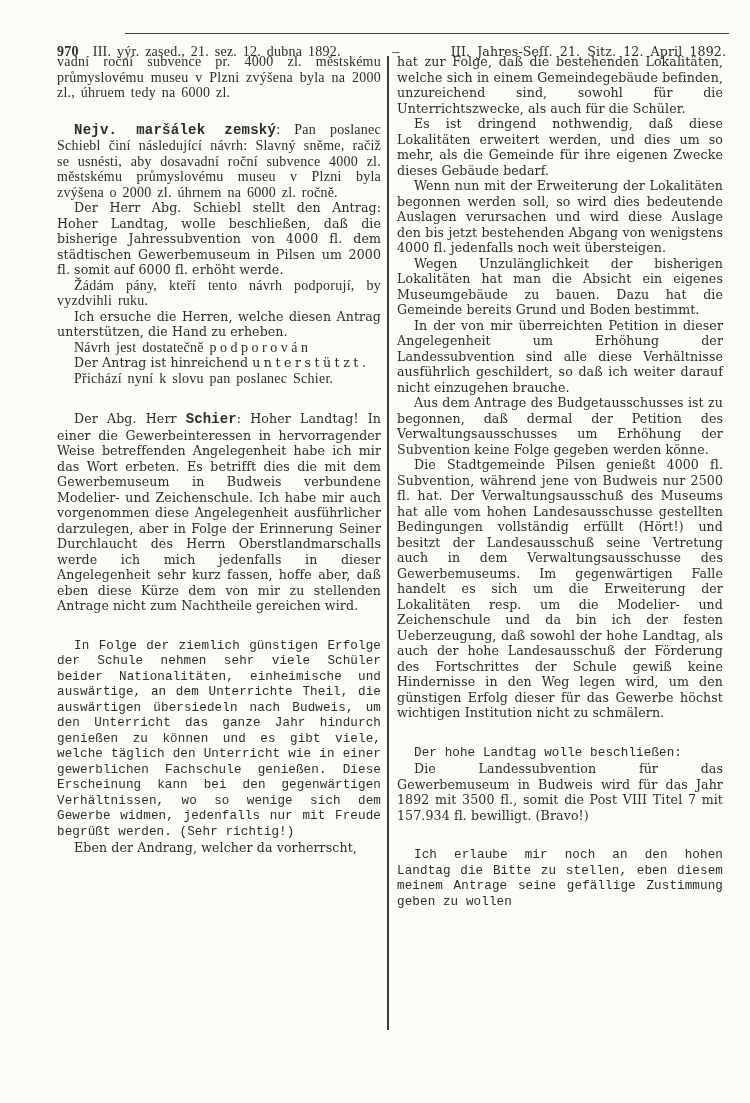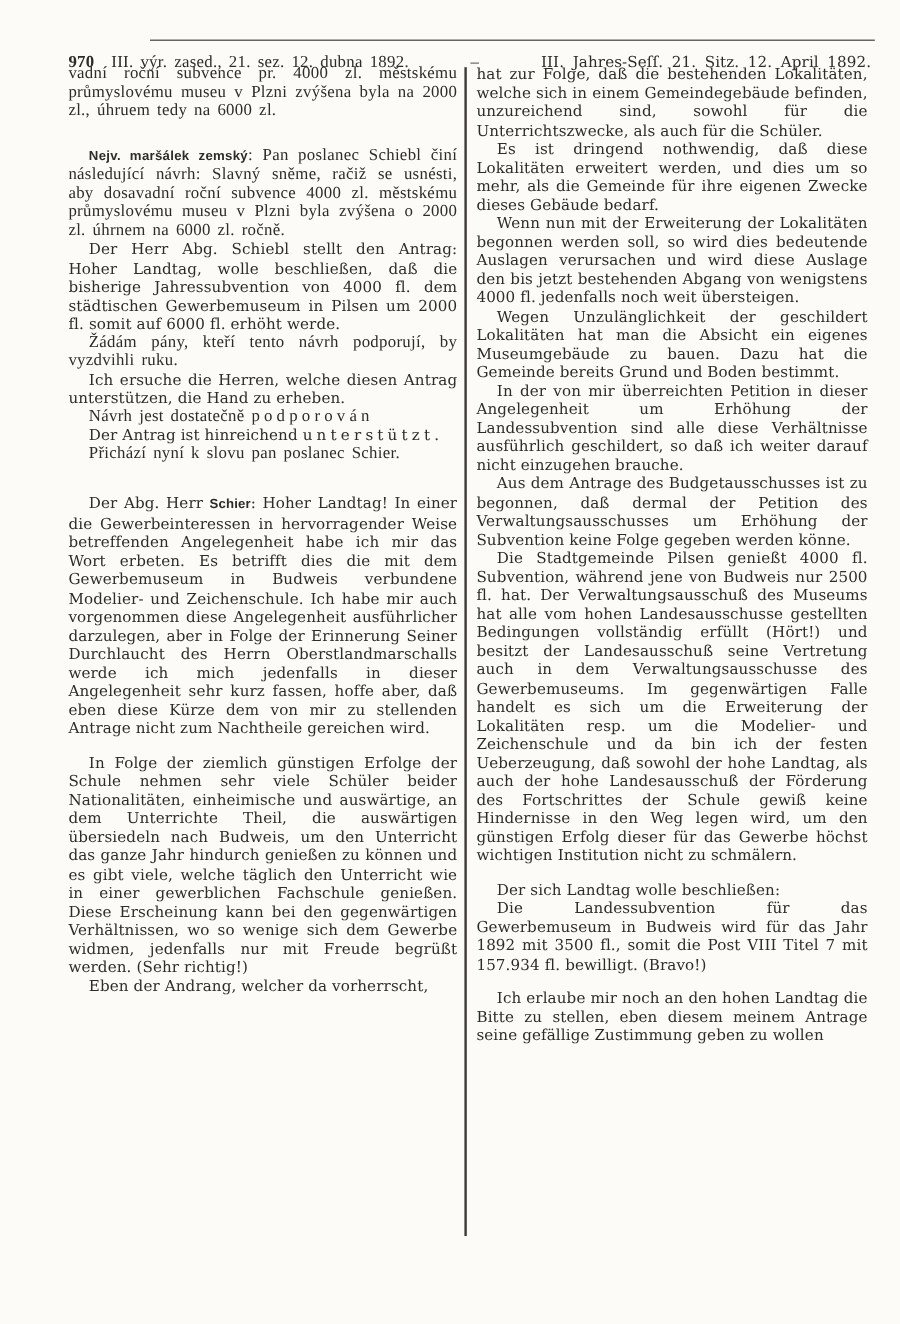--- a/index.html
+++ b/index.html
@@ -52,26 +52,26 @@
     font-size: 14px; line-height: 15.5px;
     letter-spacing: 0.25px; word-spacing: 2px;
   }
   
   .fraktur {
     font-family: "DejaVu Serif", serif;
     font-size: 12.6px; line-height: 15.5px;
     letter-spacing: 0.1px;
   }
 
-  .lead { font-family: Liberation Sans, sans-serif; font-weight: bold; font-size: 11px; }
+  .lead { font-family: Liberation Mono, monospace; font-weight: bold; font-size: 14px; }
   .spaced { letter-spacing: 3.5px; }
 
   .gap-a { margin-top: 21px; }  
   .gap-b { margin-top: 25px; }  
-  .gap-c { margin-top: 13px; }  
+  .gap-c { margin-top: 25px; font-family: Liberation Mono, monospace; }  
 </style>
 </head>
 <body>
 
 <div class="page">
 
   <div class="header">
     <span class="pagenum antiqua">970</span>
     <span class="h-left antiqua">III. výr. zased., 21. sez. 12. dubna 1892.</span>
     <span class="h-sep antiqua">–</span>
@@ -92,22 +92,22 @@
     <p class="antiqua">Přichází nyní k slovu pan poslanec Schier.</p>
     <p class="fraktur gap-b"><span>Der Abg. Herr </span><b class="lead">Schier</b><span>: Hoher Landtag! In einer die Gewerbeinteressen in hervorragender Weise betreffenden Angelegenheit habe ich mir das Wort erbeten. Es betrifft dies die mit dem Gewerbemuseum in Budweis verbundene Modelier- und Zeichenschule. Ich habe mir auch vorgenommen diese Angelegenheit ausführlicher darzulegen, aber in Folge der Erinnerung Seiner Durchlaucht des Herrn Oberstlandmarschalls werde ich mich jedenfalls in dieser Angelegenheit sehr kurz fassen, hoffe aber, daß eben diese Kürze dem von mir zu stellenden Antrage nicht zum Nachtheile gereichen wird.</span></p>
     <p class="fraktur gap-c">In Folge der ziemlich günstigen Erfolge der Schule nehmen sehr viele Schüler beider Nationalitäten, einheimische und auswärtige, an dem Unterrichte Theil, die auswärtigen übersiedeln nach Budweis, um den Unterricht das ganze Jahr hindurch genießen zu können und es gibt viele, welche täglich den Unterricht wie in einer gewerblichen Fachschule genießen. Diese Erscheinung kann bei den gegenwärtigen Verhältnissen, wo so wenige sich dem Gewerbe widmen, jedenfalls nur mit Freude begrüßt werden. (Sehr richtig!)</p>
     <p class="fraktur">Eben der Andrang, welcher da vorherrscht,</p>
   </div>
 
   <div class="col col-right">
     <p class="fraktur noindent">hat zur Folge, daß die bestehenden Lokalitäten, welche sich in einem Gemeindegebäude befinden, unzureichend sind, sowohl für die Unterrichtszwecke, als auch für die Schüler.</p>
     <p class="fraktur">Es ist dringend nothwendig, daß diese Lokalitäten erweitert werden, und dies um so mehr, als die Gemeinde für ihre eigenen Zwecke dieses Gebäude bedarf.</p>
     <p class="fraktur">Wenn nun mit der Erweiterung der Lokalitäten begonnen werden soll, so wird dies bedeutende Auslagen verursachen und wird diese Auslage den bis jetzt bestehenden Abgang von wenigstens 4000 fl. jedenfalls noch weit übersteigen.</p>
-    <p class="fraktur">Wegen Unzulänglichkeit der geschildert Lokalitäten hat man die Absicht ein eigenes Museumgebäude zu bauen. Dazu hat die Gemeinde bereits Grund und Boden bestimmt.</p>
+    <p class="fraktur">Wegen Unzulänglichkeit der bisherigen Lokalitäten hat man die Absicht ein eigenes Museumgebäude zu bauen. Dazu hat die Gemeinde bereits Grund und Boden bestimmt.</p>
     <p class="fraktur">In der von mir überreichten Petition in dieser Angelegenheit um Erhöhung der Landessubvention sind alle diese Verhältnisse ausführlich geschildert, so daß ich weiter darauf nicht einzugehen brauche.</p>
     <p class="fraktur">Aus dem Antrage des Budgetausschusses ist zu begonnen, daß dermal der Petition des Verwaltungsausschusses um Erhöhung der Subvention keine Folge gegeben werden könne.</p>
     <p class="fraktur">Die Stadtgemeinde Pilsen genießt 4000 fl. Subvention, während jene von Budweis nur 2500 fl. hat. Der Verwaltungsausschuß des Museums hat alle vom hohen Landesausschusse gestellten Bedingungen vollständig erfüllt (Hört!) und besitzt der Landesausschuß seine Vertretung auch in dem Verwaltungsausschusse des Gewerbemuseums. Im gegenwärtigen Falle handelt es sich um die Erweiterung der Lokalitäten resp. um die Modelier- und Zeichenschule und da bin ich der festen Ueberzeugung, daß sowohl der hohe Landtag, als auch der hohe Landesausschuß der Förderung des Fortschrittes der Schule gewiß keine Hindernisse in den Weg legen wird, um den günstigen Erfolg dieser für das Gewerbe höchst wichtigen Institution nicht zu schmälern.</p>
-    <p class="fraktur gap-c">Der sich Landtag wolle beschließen:</p>
+    <p class="fraktur gap-c">Der hohe Landtag wolle beschließen:</p>
     <p class="fraktur">Die Landessubvention für das Gewerbemuseum in Budweis wird für das Jahr 1892 mit 3500 fl., somit die Post VIII Titel 7 mit 157.934 fl. bewilligt. (Bravo!)</p>
     <p class="fraktur gap-c">Ich erlaube mir noch an den hohen Landtag die Bitte zu stellen, eben diesem meinem Antrage seine gefällige Zustimmung geben zu wollen</p>
   </div>
 
 </div>
 
 </body></html>

